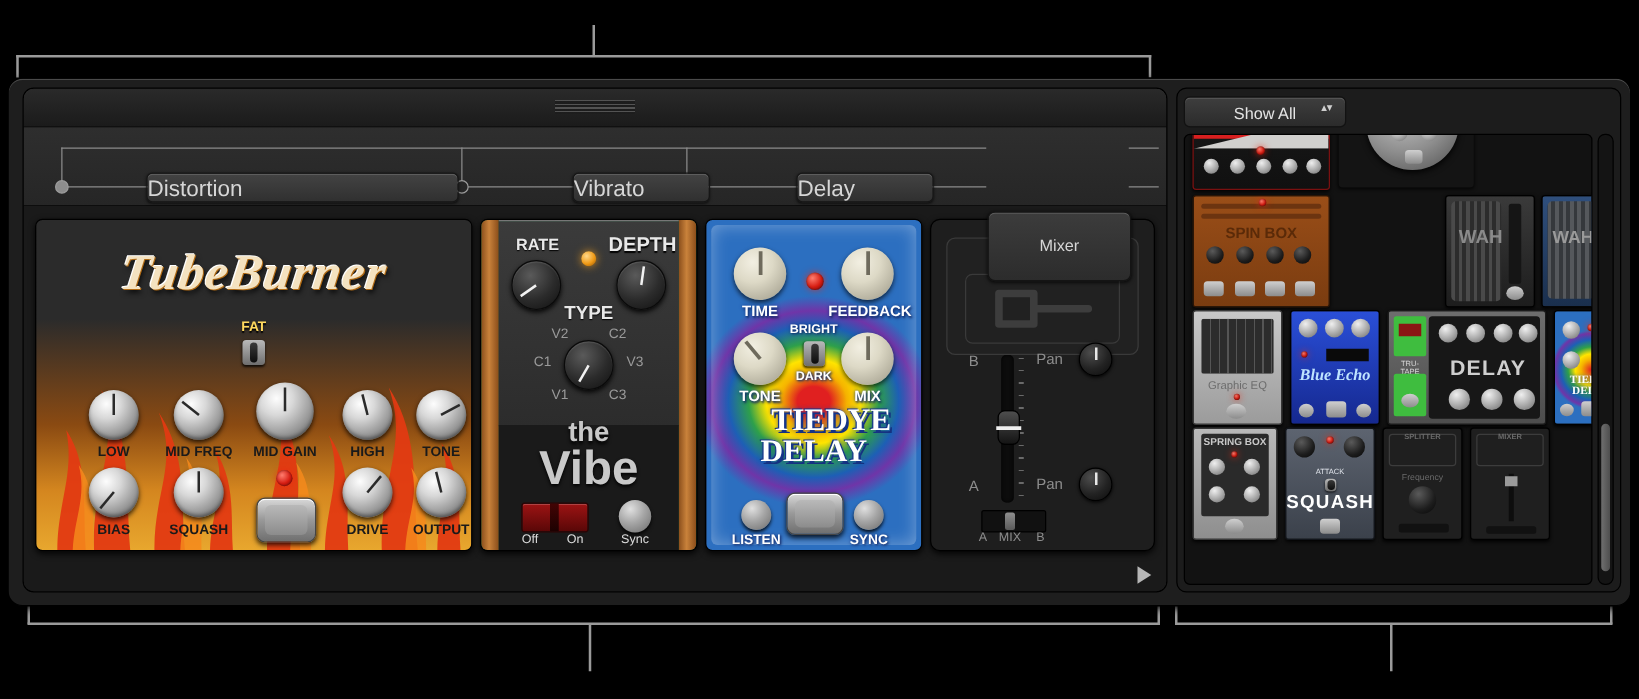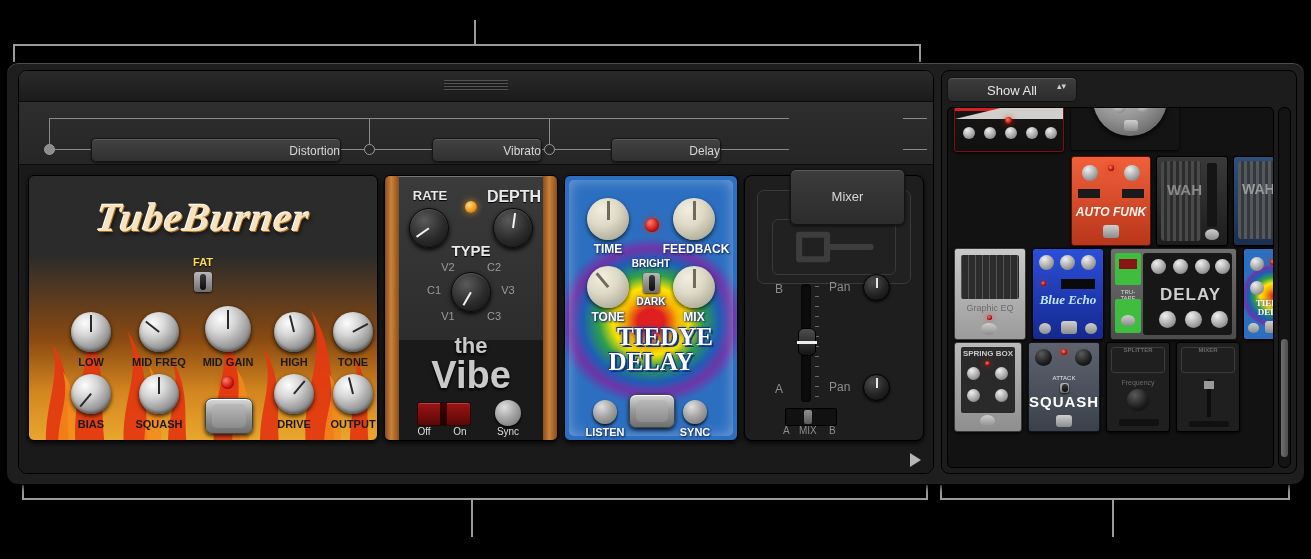--- a/index.html
+++ b/index.html
@@ -32,22 +32,22 @@
   .rline{position:absolute;background:#8a8a8a;height:1px;}
   .rvline{position:absolute;background:#8a8a8a;width:1px;}
   .rdot{position:absolute;width:11px;height:11px;border-radius:50%;
     border:1px solid #9b9b9b;box-sizing:border-box;}
   .rdot.filled{background:#8d8d8d;}
   .rdot.open{background:#272727;}
 
   .slotbtn{position:absolute;height:24px;border-radius:5px;
     background:linear-gradient(#434343,#303030);border:1px solid #161616;
     box-shadow:inset 0 1px 0 #5d5d5d,0 1px 2px rgba(0,0,0,.6);
-    color:#d6d6d6;font-size:12px;line-height:24px;text-align:right;
-    box-sizing:border-box;cursor:default;}
+    color:#d6d6d6;font-size:18px;line-height:24px;text-align:left;
+    box-sizing:border-box;cursor:default;margin-left:26px;}
   #mixerbtn{position:absolute;left:771px;top:98px;width:113px;height:54px;
     border-radius:6px;background:linear-gradient(#3c3c3c,#2c2c2c);
     border:1px solid #141414;box-shadow:inset 0 1px 0 #5a5a5a,0 1px 3px rgba(0,0,0,.7);
     color:#d6d6d6;font-size:13px;text-align:center;line-height:54px;z-index:5;}
 
   
   #strip{position:absolute;left:0;top:94px;width:100%;bottom:0;
     background:#1a1a1a;}
   #stripinner{position:absolute;left:9px;top:10px;right:9px;bottom:32px;}
 
@@ -456,30 +456,35 @@
       <div class="gitem" style="left:123px;top:-30px;width:108px;height:72px;background:#141414;">
         <div style="position:absolute;left:22px;top:-16px;width:74px;height:74px;border-radius:50%;
              background:radial-gradient(circle at 40% 30%,#cfcfcf,#8e8e8e 55%,#4c4c4c 100%);
              box-shadow:0 2px 5px rgba(0,0,0,.9);"></div>
 
         <div class="minik" style="left:42px;top:22px;width:13px;height:13px;"></div>
         <div class="minik" style="left:66px;top:22px;width:13px;height:13px;"></div>
         <div class="minifs" style="left:53px;top:42px;width:14px;height:11px;"></div>
       </div>
 
-
-      <div class="gitem" style="left:123px;top:48px;width:78px;height:88px;background:linear-gradient(#f2603a,#b8361c);border:1px solid #561207;">
-        <div class="minik" style="left:10px;top:8px;width:16px;height:16px;"></div>
-        <div class="led red" style="left:36px;top:8px;width:6px;height:6px;"></div>
-        <div class="minik" style="left:52px;top:8px;width:16px;height:16px;"></div>
-        <div style="position:absolute;left:6px;top:32px;width:22px;height:9px;background:#1a1a1a;"></div>
-        <div style="position:absolute;left:50px;top:32px;width:22px;height:9px;background:#1a1a1a;"></div>
-        <div style="position:absolute;left:0;right:0;top:48px;text-align:center;color:#fff5ee;font-weight:bold;font-style:italic;font-size:12px;">AUTO FUNK</div>
-        <div class="minifs" style="left:31px;top:68px;width:16px;height:13px;"></div>
-      </div>
+      <div class="gitem" style="left:6px;top:48px;width:108px;height:88px;background:linear-gradient(#9a4e18,#7a3c10);border:1px solid #2a1405;">
+        <div style="position:absolute;left:6px;top:6px;right:6px;height:4px;background:#6c3410;border-radius:2px;"></div>
+        <div style="position:absolute;left:6px;top:14px;right:6px;height:4px;background:#6c3410;border-radius:2px;"></div>
+        <div class="led red" style="left:52px;top:2px;width:6px;height:6px;"></div>
+        <div style="position:absolute;left:0;right:0;top:22px;text-align:center;color:#5a2a08;font-weight:bold;font-size:12px;">SPIN BOX</div>
+        <div class="minik dk" style="left:10px;top:40px;width:14px;height:14px;"></div>
+        <div class="minik dk" style="left:34px;top:40px;width:14px;height:14px;"></div>
+        <div class="minik dk" style="left:58px;top:40px;width:14px;height:14px;"></div>
+        <div class="minik dk" style="left:80px;top:40px;width:14px;height:14px;"></div>
+        <div class="minifs" style="left:8px;top:68px;width:16px;height:12px;"></div>
+        <div class="minifs" style="left:33px;top:68px;width:16px;height:12px;"></div>
+        <div class="minifs" style="left:57px;top:68px;width:16px;height:12px;"></div>
+        <div class="minifs" style="left:81px;top:68px;width:16px;height:12px;"></div>
+      </div>
+
 
       <div class="gitem" style="left:208px;top:48px;width:70px;height:88px;background:linear-gradient(#3a3a3a,#1d1d1d);border:1px solid #000;">
         <div style="position:absolute;left:4px;top:4px;width:40px;height:80px;border-radius:4px;
              background:repeating-linear-gradient(90deg,#4a4a4a 0 3px,#2c2c2c 3px 6px);"></div>
         <div style="position:absolute;left:10px;top:24px;width:28px;text-align:center;color:#8a8a8a;font-weight:bold;font-size:15px;">WAH</div>
         <div style="position:absolute;left:50px;top:6px;width:10px;height:64px;background:#151515;border-radius:2px;"></div>
         <div class="minifs" style="left:48px;top:72px;width:14px;height:11px;border-radius:50%;"></div>
       </div>
 
       <div class="gitem" style="left:285px;top:48px;width:68px;height:88px;background:linear-gradient(#2f4f7d,#1a2f4d);border:1px solid #000;">

